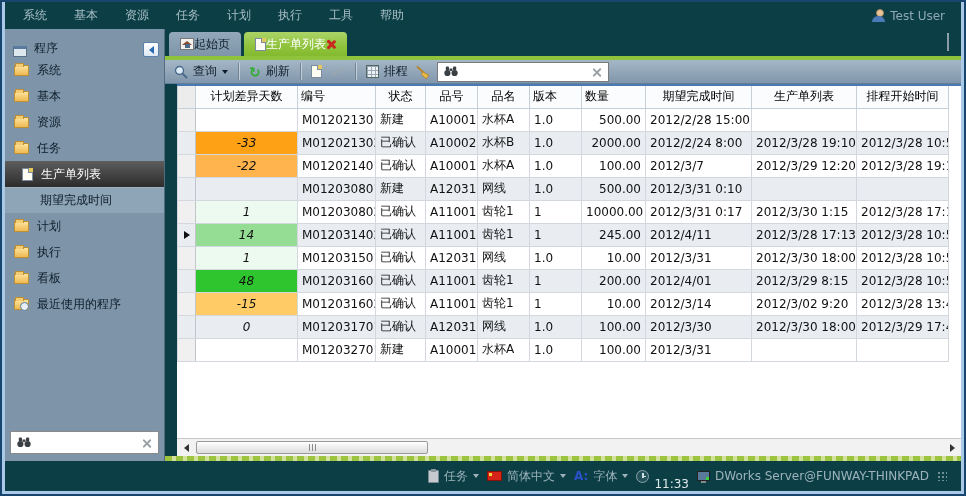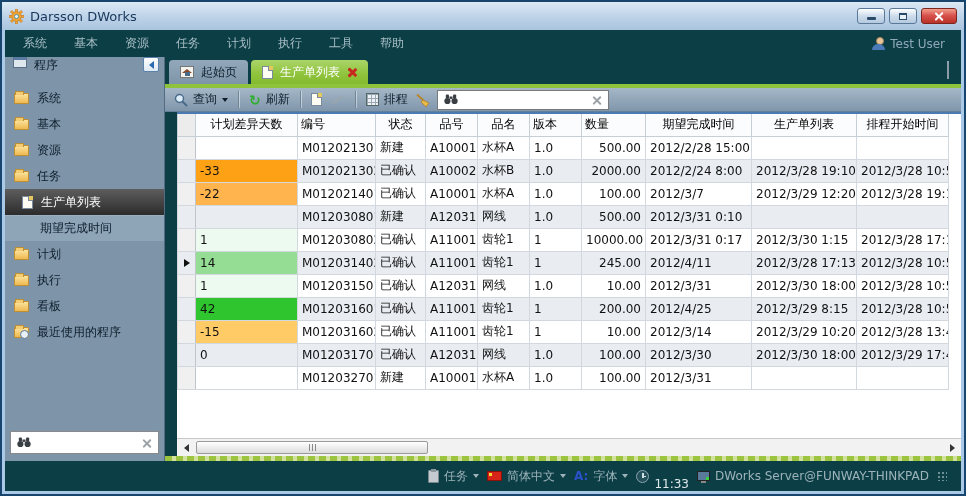--- a/index.html
+++ b/index.html
@@ -23,21 +23,21 @@
   
   .menubar { height:27px; flex:0 0 27px; background:#0c3e46; display:flex; align-items:center; padding:0 16px 0 18px; gap:27px; }
   .menu-item { color:#a9bfc6; cursor:default; }
   .menu-user { margin-left:auto; display:flex; align-items:center; gap:5px; color:#8fa8b8; }
 
   
   .main { flex:1; display:flex; min-height:0; }
 
   
   .sidebar { width:160px; flex:0 0 160px; background:#7e95a9; border-right:1px solid #546c82; display:flex; flex-direction:column; }
-  .sb-header { height:28px; display:flex; align-items:flex-start; gap:7px; padding:0 5px 0 8px; color:#0e1f2d; }
+  .sb-header { height:28px; display:flex; align-items:flex-end; gap:7px; padding:0 5px 0 8px; color:#0e1f2d; }
   .collapse-btn { margin-left:auto; width:16px; height:15px; background:linear-gradient(#ffffff,#dfe9f2); border:1px solid #5a82ad; border-radius:2px; display:flex; align-items:center; justify-content:center; }
   .tri-left { width:0; height:0; border-top:4px solid transparent; border-bottom:4px solid transparent; border-right:5px solid #2a6ab0; }
   .sb-item { height:26px; flex:0 0 26px; display:flex; align-items:center; gap:8px; padding-left:9px; color:#0d1d2b; cursor:default; }
   .sb-item.selected { background:linear-gradient(#5d5d5d,#2c2c2c); color:#fff; padding-left:17px; }
   .sb-item.sub { background:#8ea4b7; padding-left:35px; box-shadow:inset 0 1px 0 #9db0c0; }
   .sb-spacer { flex:1; }
   .sb-search { margin:4px 5px 7px 5px; height:23px; background:#fff; border:1px solid #8a8a8a; display:flex; align-items:center; gap:6px; padding:0 6px; }
   .sb-search input { flex:1; border:none; outline:none; min-width:0; font-size:12px; background:transparent; }
 
   
@@ -64,21 +64,21 @@
   .caret-down { width:0; height:0; border-left:3.5px solid transparent; border-right:3.5px solid transparent; border-top:4px solid currentColor; }
   .x-glyph { position:relative; width:10px; height:10px; display:inline-block; }
   .x-glyph::before,.x-glyph::after { content:""; position:absolute; left:4px; top:0; width:2.2px; height:11px; border-radius:1px; background:#9aa2a8; }
   .x-glyph::before { transform:rotate(45deg); } .x-glyph::after { transform:rotate(-45deg); }
   .x-glyph.red::before,.x-glyph.red::after { background:#c8281e; width:2.6px; }
   .grip { width:10px; height:10px; background-image:radial-gradient(circle,#6e9097 1.1px,transparent 1.3px); background-size:4px 4px; }
 
   
   .content { flex:1; display:flex; flex-direction:column; min-width:0; background:#0c3e46; }
   .tabbar { height:27px; flex:0 0 27px; display:flex; align-items:flex-end; padding-left:4px; gap:3px; }
-  .tab { height:24px; display:flex; align-items:center; gap:7px; padding:0 11px; border-radius:4px 4px 0 0; cursor:default; }
+  .tab { height:24px; display:flex; align-items:center; padding:0 11px; border-radius:4px 4px 0 0; cursor:default; }
   .tab.inactive { background:linear-gradient(#93a8ba,#7e95a9); color:#0e1f2d; }
   .tab.active { background:linear-gradient(#abd468,#8fc33c 60%,#84ba2f); color:#fff; }
   .tabbar-right { margin-left:auto; margin-right:12px; align-self:center; }
   .green-strip { height:4px; flex:0 0 4px; background:#8fc33c; }
 
   .toolbar { height:24px; flex:0 0 24px; background:linear-gradient(#a5b7c7,#8096ab); border-bottom:1px solid #62809c; display:flex; align-items:center; padding:0 9px; gap:7px; color:#0d1d2b; }
   .tbtn { display:flex; align-items:center; gap:5px; cursor:default; }
   .tsep { width:1px; height:17px; background:#6d8499; box-shadow:1px 0 0 rgba(255,255,255,.45); margin:0 3px; }
   .tb-search { width:172px; height:20px; background:#fff; border:1px solid #7a7a7a; display:flex; align-items:center; gap:6px; padding:0 6px; }
   .tb-search input { flex:1; border:none; outline:none; min-width:0; font-size:12px; }
@@ -88,21 +88,21 @@
   .grid-zone { flex:1; display:flex; min-height:0; }
   .dark-strip { width:12px; flex:0 0 12px; }
   .grid-col { flex:1; display:flex; flex-direction:column; min-width:0; background:#fff; border-top:2px solid #4a7ab0; }
   .table-area { flex:1; overflow:hidden; background:#fff; }
   table.grid { border-collapse:collapse; table-layout:fixed; width:704px; }
   .grid th { height:22px; font-weight:normal; background:#fbfcfd; border:1px solid #c6ced6; border-top:none; color:#000; white-space:nowrap; overflow:hidden; padding:0 3px; }
   .grid th.selector { background:#ececec; }
   .grid td { height:23px; border:1px solid #d2d8de; padding:0 4px; white-space:nowrap; overflow:hidden; color:#111; }
   .grid tr.gray td { background:#e9edf2; }
   .grid td.selector { background:#f0f0f0; border-right:1px solid #bfc5cb; text-align:center; padding:0; }
-  .grid td.diff { background:#fff; }
+  .grid td.diff { text-align:center; background:#fff;font-style:italic; }
   .grid td.qty { text-align:right; }
   .grid th.al { text-align:left; }
   .grid td.extra-filled { background:#9a9a9a; color:#222; text-align:center; padding:0 1px; }
   .row-arrow { display:inline-block; width:0; height:0; border-top:4px solid transparent; border-bottom:4px solid transparent; border-left:6px solid #111; }
 
   
   .hscroll { height:18px; flex:0 0 18px; background:#f2f2f2; border-top:1px solid #c8c8c8; display:flex; align-items:center; padding:0 2px; }
   .scroll-arrow { width:14px; display:flex; align-items:center; justify-content:center; }
   .tri-l { width:0;height:0;border-top:4px solid transparent;border-bottom:4px solid transparent;border-right:5px solid #333; }
   .tri-r { width:0;height:0;border-top:4px solid transparent;border-bottom:4px solid transparent;border-left:5px solid #333; }
@@ -120,44 +120,20 @@
   .clock-icon::after { content:""; position:absolute; left:5px; top:5px; width:4px; height:1.5px; background:#cfe0e4; }
   .person-icon { position:relative; width:13px; height:13px; }
   .person-icon::before { content:""; position:absolute; left:3.5px; top:0; width:6px; height:6px; border-radius:50%; background:#e6c69a; border:1px solid #a8855a; }
   .person-icon::after { content:""; position:absolute; left:0; bottom:0; width:13px; height:6px; border-radius:6px 6px 0 0; background:#4a7ab8; }
 </style>
 </head>
 <body>
 
 <div class="window">
 
-  <div class="titlebar">
-    <svg width="15" height="15" viewBox="0 0 14 14">
-      <g fill="#f2a63a" stroke="#c77b1e" stroke-width="0.6">
-        <rect x="6" y="0" width="2" height="14"></rect>
-        <rect x="0" y="6" width="14" height="2"></rect>
-        <rect x="6" y="0" width="2" height="14" transform="rotate(45 7 7)"></rect>
-        <rect x="6" y="0" width="2" height="14" transform="rotate(-45 7 7)"></rect>
-        <circle cx="7" cy="7" r="4.4"></circle>
-      </g>
-      <circle cx="7" cy="7" r="1.9" fill="#e8f4f8" stroke="#3a8aa0" stroke-width="0.8"></circle>
-    </svg>
-    <span class="title-text">Darsson DWorks</span>
-    <div class="win-controls">
-      <div class="wbtn">
-          <span class="glyph-min"></span>
-        </div>
-      <div class="wbtn">
-          <span class="glyph-max"></span>
-        </div>
-      <div class="wbtn close">
-          <span class="glyph-close"></span>
-        </div>
-    </div>
-  </div>
 
   <div class="frame">
 
     <div class="menubar">
 
       <div style="display:contents"><div class="menu-item">系统</div><div class="menu-item">基本</div><div class="menu-item">资源</div><div class="menu-item">任务</div><div class="menu-item">计划</div><div class="menu-item">执行</div><div class="menu-item">工具</div><div class="menu-item">帮助</div></div>
       <div class="menu-user">
         <span class="person-icon"></span>
         <span>Test User</span>
       </div>
@@ -407,43 +383,43 @@
                       <td>网线</td>
                       <td>1.0</td>
                       <td class="qty">10.00</td>
                       <td>2012/3/31</td>
                       <td>2012/3/30 18:00</td>
                       <td>2012/3/28 10:52</td>
                       <td></td>
                     </tr>
                     <tr class="gray">
                       <td class="selector"></td>
-                      <td class="diff" style="background: rgb(46, 197, 46);">42</td>
+                      <td class="diff" style="background: rgb(46, 197, 46);">48</td>
                       <td>M012031601</td>
                       <td>已确认</td>
                       <td>A11001</td>
                       <td>齿轮1</td>
                       <td>1</td>
                       <td class="qty">200.00</td>
-                      <td>2012/4/25</td>
+                      <td>2012/4/01</td>
                       <td>2012/3/29 8:15</td>
                       <td>2012/3/28 10:52</td>
                       <td></td>
                     </tr>
                     <tr>
                       <td class="selector"></td>
                       <td class="diff" style="background: rgb(255, 203, 102);">-15</td>
                       <td>M012031602</td>
                       <td>已确认</td>
                       <td>A11001</td>
                       <td>齿轮1</td>
                       <td>1</td>
                       <td class="qty">10.00</td>
                       <td>2012/3/14</td>
-                      <td>2012/3/29 10:20</td>
+                      <td>2012/3/02 9:20</td>
                       <td>2012/3/28 13:40</td>
                       <td></td>
                     </tr>
                     <tr class="gray">
                       <td class="selector"></td>
                       <td class="diff">0</td>
                       <td>M012031701</td>
                       <td>已确认</td>
                       <td>A12031</td>
                       <td>网线</td>

